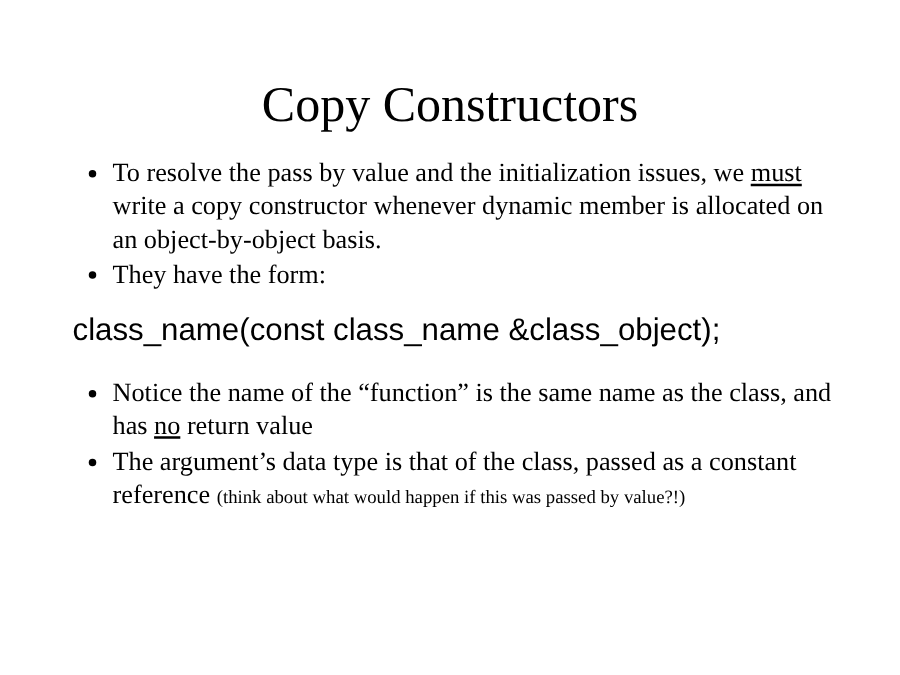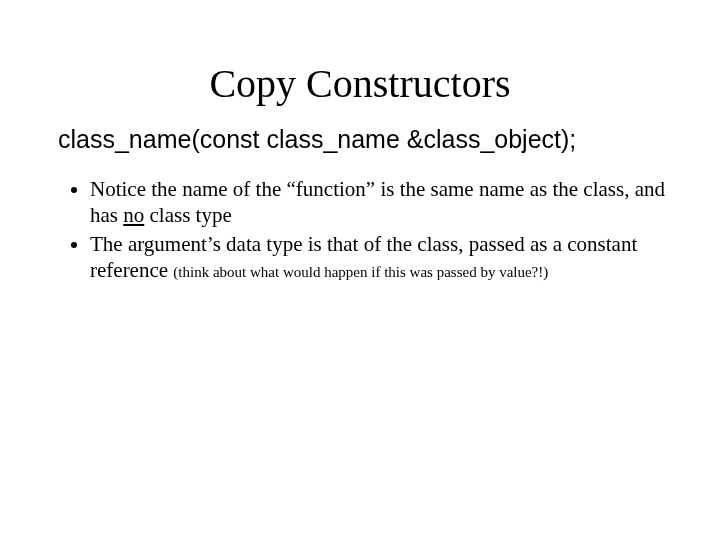--- a/index.html
+++ b/index.html
@@ -45,25 +45,31 @@
     font-size: 15px;
   }
 </style>
 </head>
 <body>
 
 <div class="slide">
 
   <h1 class="title">Copy Constructors</h1>
 
+  <ul class="bullets">
+    <li>
+      <span>To resolve the pass by value and the initialization issues, we </span><span class="underline">must</span><span> write a copy constructor whenever dynamic member is allocated on an object-by-object basis.</span>
+    </li>
+    <li>They have the form:</li>
+  </ul>
 
   <div class="code-line">class_name(const class_name &amp;class_object);</div>
 
   <ul class="bullets">
     <li>
-      <span>Notice the name of the “function” is the same name as the class, and has </span><span class="underline">no</span><span> class type</span>
+      <span>Notice the name of the “function” is the same name as the class, and has </span><span class="underline">no</span><span> return value</span>
     </li>
     <li>
       <span>The argument’s data type is that of the class, passed as a constant reference </span><span class="small-note">(think about what would happen if this was passed by value?!)</span>
     </li>
   </ul>
 
 </div>
 
 </body></html>

